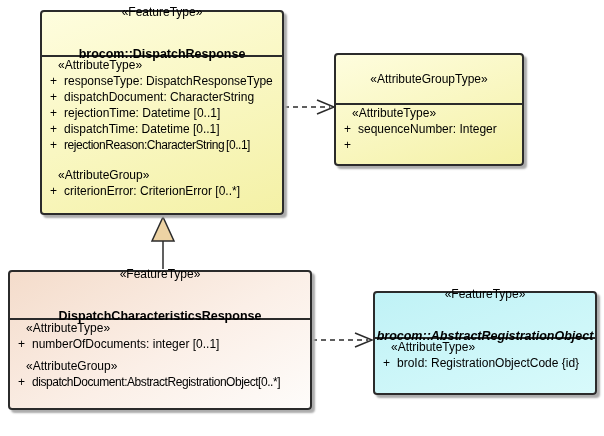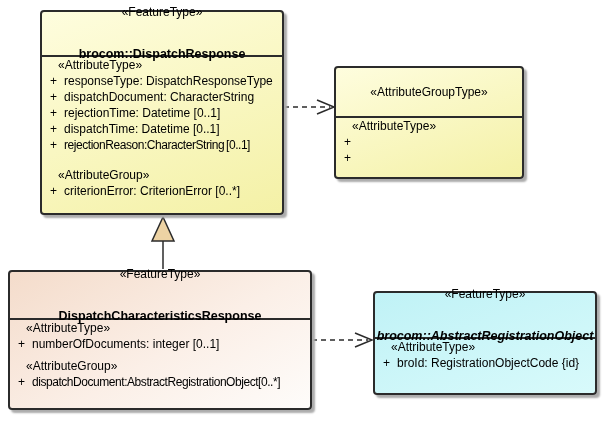--- a/index.html
+++ b/index.html
@@ -91,28 +91,29 @@
         <span class="atext condensed">rejectionReason:CharacterString [0..1]</span>
       </div>
       <div class="sect-head sect-gap">«AttributeGroup»</div>
       <div class="attr">
         <span class="sign">+</span>
         <span class="atext">criterionError: CriterionError [0..*]</span>
       </div>
     </div>
   </div>
 
-  <div class="uml-class yellow" style="left:334px;top:66px;width:190px;height:113px;">
+  <div class="uml-class yellow" style="left:334px;top:53px;width:190px;height:113px;">
     <div class="title" style="height:50px;">
       <div class="stereotype">«AttributeGroupType»</div>
     </div>
     <div class="compartment">
       <div class="sect-head">«AttributeType»</div>
       <div class="attr">
         <span class="sign">+</span>
+        <span class="atext">sequenceNumber: Integer</span>
       </div>
       <div class="attr">
         <span class="sign">+</span>
       </div>
     </div>
   </div>
 
   <div class="uml-class peach" style="left:8px;top:270px;width:304px;height:140px;">
     <div class="title" style="height:48px;">
       <div class="stereotype">«FeatureType»</div>

